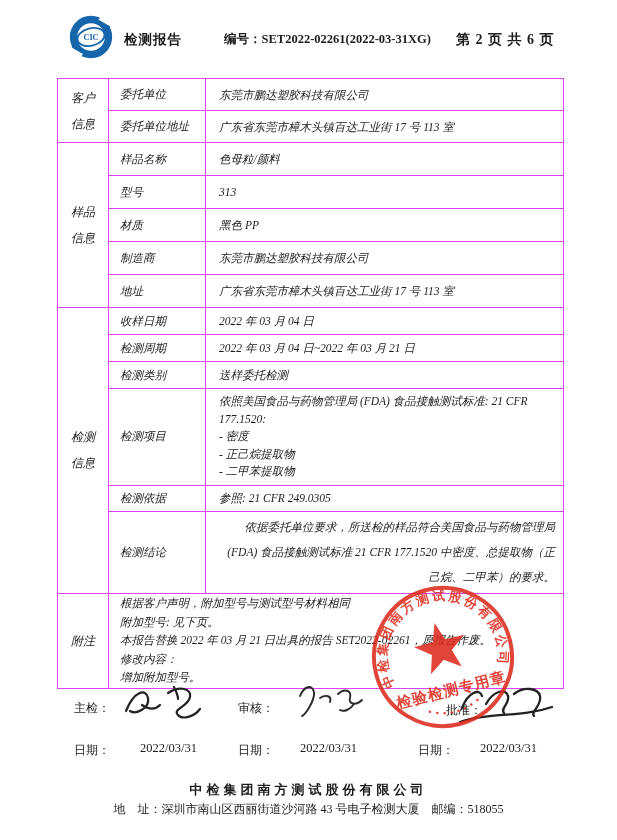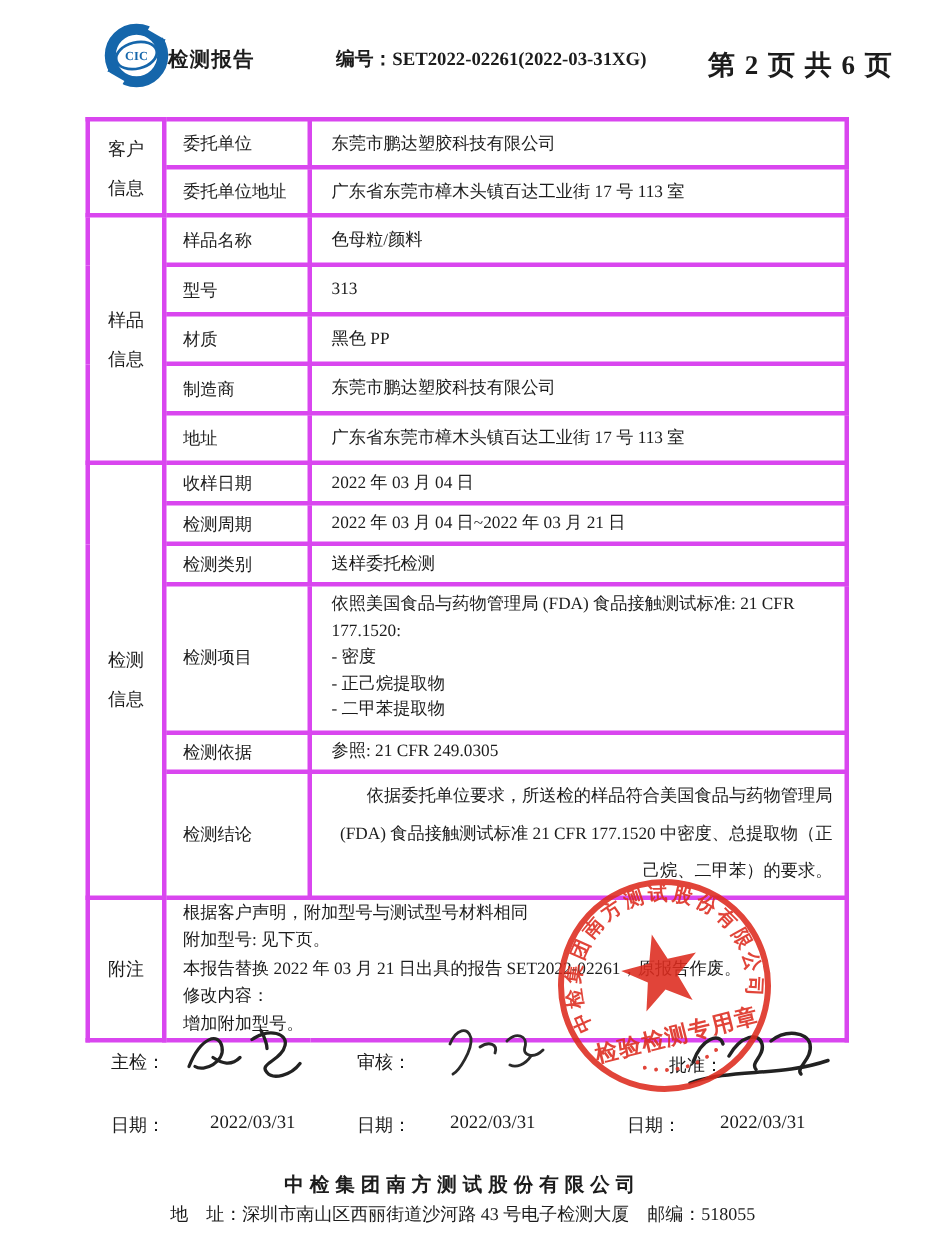--- a/index.html
+++ b/index.html
@@ -4,27 +4,27 @@
 <style>
   * { margin:0; padding:0; box-sizing:border-box; }
   html,body { background:#ffffff; }
   .page {
     position:relative; width:617px; height:840px; background:#ffffff;
     font-family:"Liberation Serif","DejaVu Serif",serif; color:#1c1c1c;
     overflow:hidden;
   }
   
   .hdr-logo { position:absolute; left:63px; top:14px; width:56px; height:46px; }
-  .hdr-title { position:absolute; left:112px; top:31px; font-size:13.5px; font-weight:bold; letter-spacing:1px; }
+  .hdr-title { position:absolute; left:124px; top:31px; font-size:13.5px; font-weight:bold; letter-spacing:1px; }
   .hdr-no { position:absolute; left:224px; top:31px; font-size:12.5px; font-weight:bold; }
-  .hdr-page { position:absolute; left:472px; top:31px; font-size:18px; font-weight:bold; letter-spacing:1px; }
+  .hdr-page { position:absolute; left:456px; top:31px; font-size:14px; font-weight:bold; letter-spacing:1px; }
   
   table.report { position:absolute; left:57px; top:78px; width:506px;
     border-collapse:collapse; font-size:11.5px; table-layout:fixed; }
-  table.report td { border:3px solid #d946ef; vertical-align:middle; }
+  table.report td { border:1px solid #d946ef; vertical-align:middle;font-style:italic; }
   td.sec { text-align:center; line-height:26px; font-size:12px; }
   td.lbl { padding-left:11px; }
   td.val { padding-left:13px; padding-right:8px; line-height:16px; }
   td.multiline { vertical-align:middle; padding-top:4px; padding-bottom:4px; }
   td.multiline div { line-height:17.5px; }
   tr.h32 { height:32px; } tr.h33 { height:33px; } tr.h27 { height:27px; }
   tr.hitems { height:86px; } tr.h26 { height:26px; } tr.hconc { height:52px; }
   tr.hnotes { height:95px; }
   td.notes-cell { padding-left:11px; padding-right:6px; vertical-align:middle; }
   td.notes-cell div { line-height:18.6px; }

